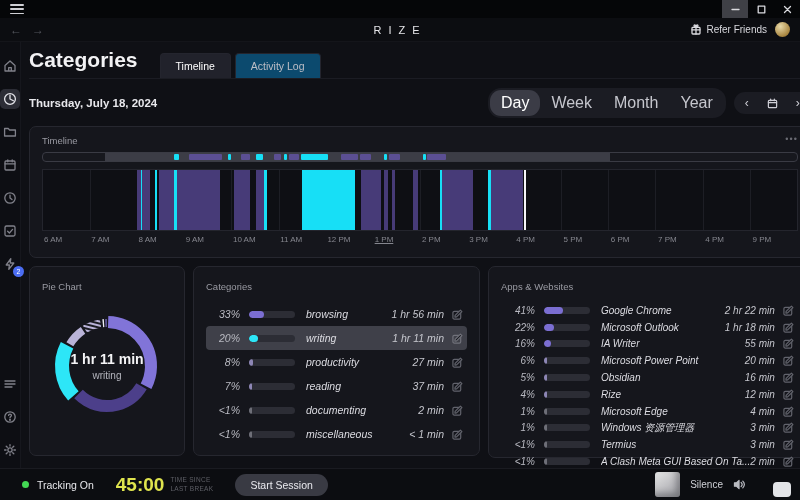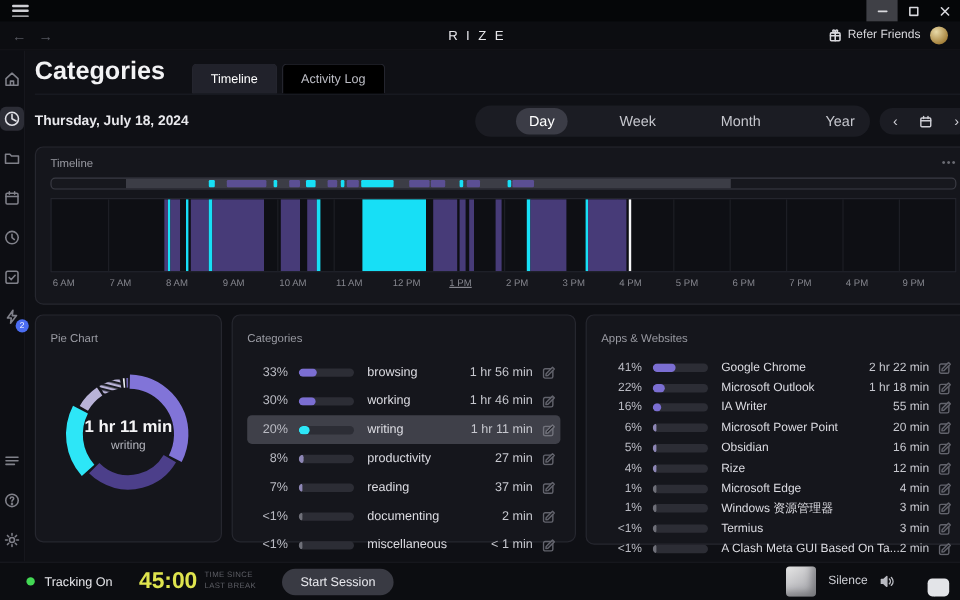--- a/index.html
+++ b/index.html
@@ -31,28 +31,28 @@
   .side-icon.active { background:#2c2d36; }
   .side-icon.active svg { stroke:#e2e2e8; }
   .side-spacer { flex:1; }
   .badge { position:absolute; right:-4px; bottom:-3px; min-width:11px; height:11px; background:#4b6df2; color:#fff; border-radius:50%; font-size:7px; display:flex; align-items:center; justify-content:center; }
 
   .main { flex:1; padding:6px 8px 0 8px; display:flex; flex-direction:column; }
 
   .header-row { display:flex; align-items:flex-end; gap:22px; padding-bottom:0; border-bottom:1px solid #1b1c23; }
   .page-title { font-size:21px; font-weight:bold; color:#f2f2f4; padding-bottom:6px; }
   .tabs { display:flex; gap:4px; }
-  .tab { font-size:10.5px; padding:6px 15px; color:#bdbec6; background:#000000; border:1px solid #24252e; border-bottom:none; border-radius:4px 4px 0 0; cursor:pointer; }
+  .tab { font-size:10.5px; padding:6px 15px; color:#bdbec6; background:#0c4a6e; border:1px solid #24252e; border-bottom:none; border-radius:4px 4px 0 0; cursor:pointer; }
   .tab.active { background:#21222b; color:#ffffff; }
 
   .date-row { display:flex; align-items:center; margin:9px 0 8px; }
   .date-label { font-size:11.5px; font-weight:bold; color:#ecectf0; }
   .date-controls { margin-left:auto; display:flex; gap:8px; align-items:center; }
   .pill { background:#1b1c23; border-radius:13px; display:flex; align-items:center; padding:2px; }
-  .pill .opt { font-size:12px; color:#c5c6cd; padding:4px 11px; border-radius:11px; cursor:pointer;margin-left:32px; }
+  .pill .opt { font-size:16px; color:#c5c6cd; padding:4px 11px; border-radius:11px; cursor:pointer; }
   .pill .opt.active { background:#3b3c46; color:#ffffff; }
   .pill .nav-btn { color:#cfcfd6; font-size:12px; padding:2px 9px; cursor:pointer; display:flex; align-items:center; }
 
   
   .panel { background:#15161c; border:1px solid #26272f; border-radius:7px; }
   .panel-title { font-size:9.5px; color:#9a9ba3; }
 
   .tl-panel { height:132px; padding:8px 12px 4px; }
   .tl-head { display:flex; }
   .tl-menu { margin-left:auto; color:#6a6b73; font-size:9px; letter-spacing:1px; cursor:pointer; line-height:1; }
@@ -69,21 +69,21 @@
   .bottom-row { display:flex; gap:8px; margin-top:0; }
   .pie-panel { width:156px; height:190px; padding:9px 12px; }
   .cat-panel { flex:0 0 287px; height:190px; padding:9px 12px 6px; }
   .apps-panel { flex:1; height:192px; padding:9px 12px 6px; }
 
   .donut-wrap { position:relative; width:124px; height:124px; margin:10px auto 0; }
   .donut-center { position:absolute; inset:0; display:flex; flex-direction:column; align-items:center; justify-content:center; gap:3px; }
   .donut-value { font-size:14px; font-weight:bold; color:#f4f4f6; }
   .donut-label { font-size:10px; color:#b4b5bd; }
 
-  .rows { margin-top:8px; display:flex; flex-direction:column; }
+  .rows { margin-top:8px; display:flex; flex-direction:column;font-style:italic; }
   .row { display:flex; align-items:center; border-radius:4px; padding:0 4px; cursor:pointer; }
   .cat-panel .row { height:24px; font-size:10.5px; }
   .apps-panel .row { height:16.8px; font-size:10px; }
   .row.hl { background:#3f4049; }
   .row .pct { width:30px; text-align:right; color:#b9bac2; flex:none; }
   .row .track { width:46px; height:7px; background:#2c2d35; border-radius:4px; margin:0 11px 0 9px; flex:none; overflow:hidden; }
   .row .fill { display:block; height:100%; border-radius:4px; }
   .row .lbl { flex:1; color:#dcdce2; white-space:nowrap; overflow:hidden; text-overflow:ellipsis; }
   .row .time { color:#c6c7ce; margin-right:8px; white-space:nowrap; }
   .row .edit { color:#62636c; display:flex; align-items:center; cursor:pointer; }
@@ -359,34 +359,20 @@
               </span>
               <span class="lbl">browsing</span>
               <span class="time">1 hr 56 min</span>
               <span class="edit">
                 <svg class="icon" width="11" height="11" viewBox="0 0 12 12" stroke="currentColor">
                   <rect x="1" y="2.5" width="8.5" height="8.5" rx="1.5"></rect>
                   <path d="M5 8.6 L10.8 2.8 L9.2 1.2 L3.4 7 L3.2 8.8 Z" fill="#15161c"></path>
                 </svg>
               </span>
             </div>
-            <div class="row">
-              <span class="pct">30%</span>
-              <span class="track">
-                <span class="fill" style="width: 30%; background: rgb(123, 110, 210);"></span>
-              </span>
-              <span class="lbl">working</span>
-              <span class="time">1 hr 46 min</span>
-              <span class="edit">
-                <svg class="icon" width="11" height="11" viewBox="0 0 12 12" stroke="currentColor">
-                  <rect x="1" y="2.5" width="8.5" height="8.5" rx="1.5"></rect>
-                  <path d="M5 8.6 L10.8 2.8 L9.2 1.2 L3.4 7 L3.2 8.8 Z" fill="#15161c"></path>
-                </svg>
-              </span>
-            </div>
             <div class="row hl">
               <span class="pct">20%</span>
               <span class="track">
                 <span class="fill" style="width: 20%; background: rgb(45, 230, 247);"></span>
               </span>
               <span class="lbl">writing</span>
               <span class="time">1 hr 11 min</span>
               <span class="edit">
                 <svg class="icon" width="11" height="11" viewBox="0 0 12 12" stroke="currentColor">
                   <rect x="1" y="2.5" width="8.5" height="8.5" rx="1.5"></rect>

